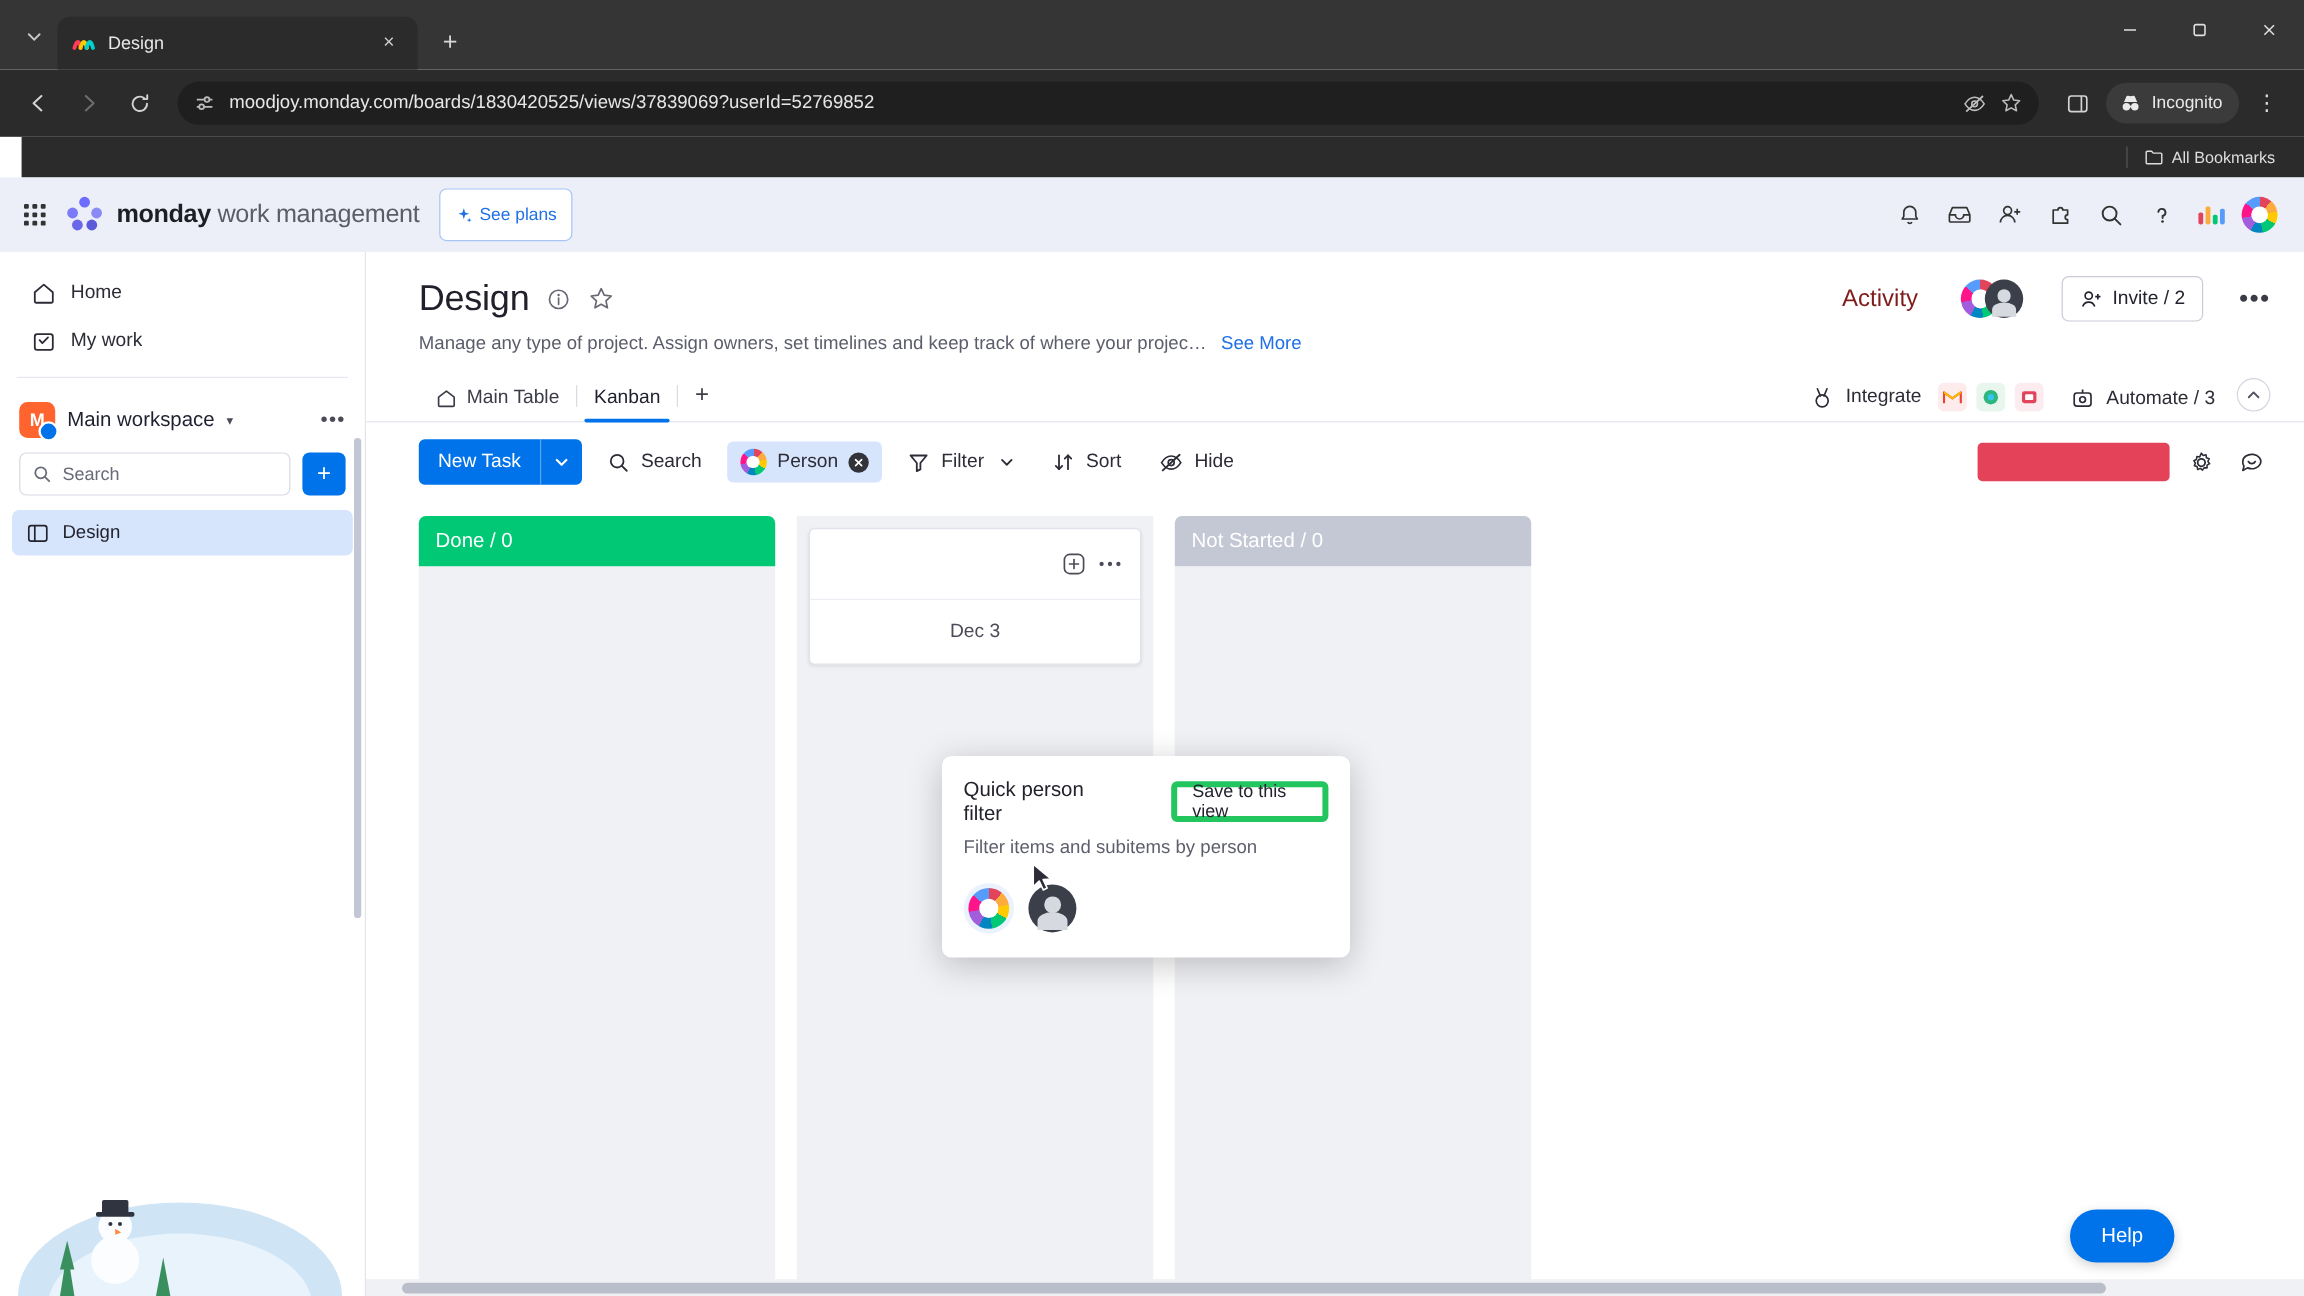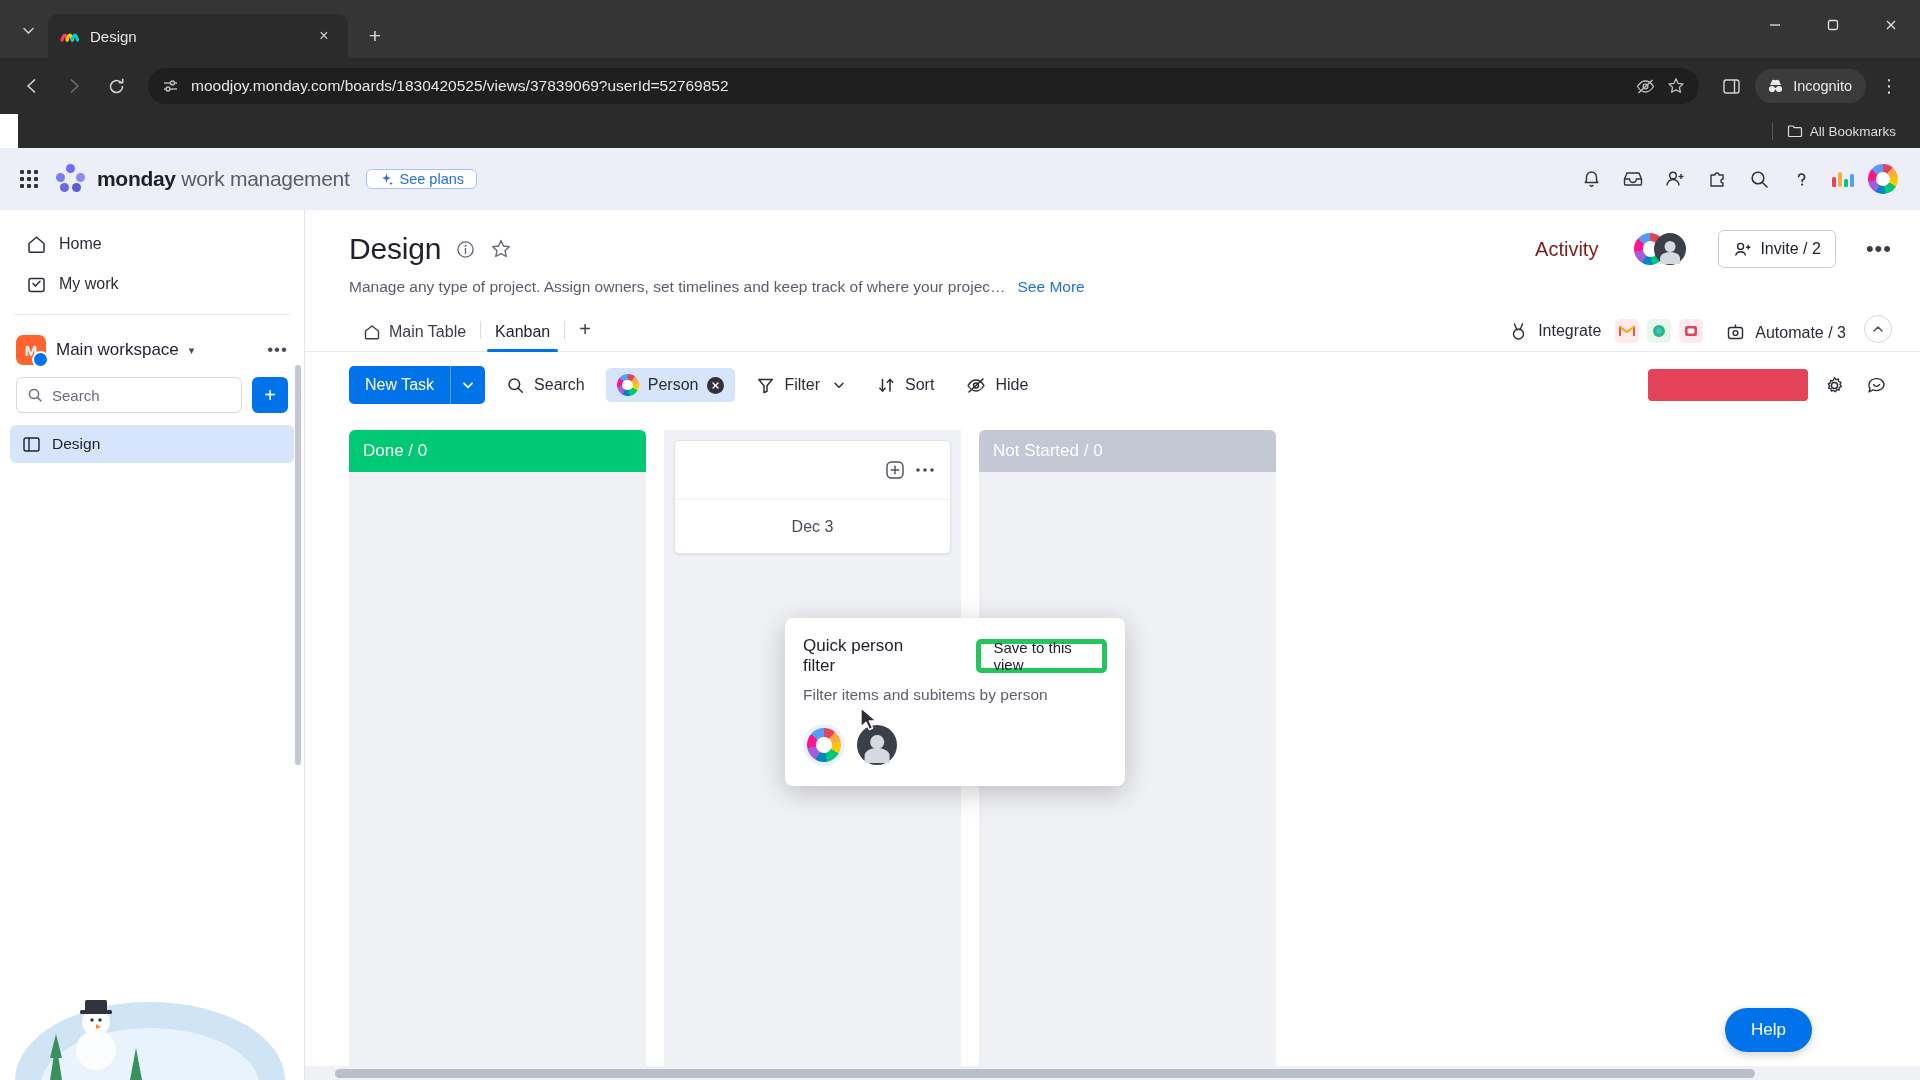--- a/index.html
+++ b/index.html
@@ -73,21 +73,21 @@
   }
   .grid-icon { display: grid; grid-template-columns: repeat(3, 4px); gap: 3px; flex:none; padding: 2px; }
   .grid-icon i { width: 4px; height: 4px; background: #333; border-radius: 1px; display: block; }
   .monday-logo { display: flex; align-items: center; gap: 11px; }
   .dots-logo { width: 30px; height: 30px; position: relative; flex: none; }
   .dots-logo span { position: absolute; border-radius: 50%; }
   .brand-text { font-size: 21px; letter-spacing: -0.3px; white-space: nowrap; text-align: center; }
   .brand-text b { font-weight: 700; color: #1e1f26; }
   .brand-text span { font-weight: 400; color: #5a5c68; }
   .see-plans {
-    height: 20px; border: 1px solid #a7c4f7; border-radius: 6px; background: #fff;
+    height: 44px; border: 1px solid #a7c4f7; border-radius: 6px; background: #fff;
     display: flex; align-items: center; gap: 6px; padding: 4px 12px; color: #1f6fe5;
     font-size: 14.5px; font-weight: 500; flex: none;
   }
   .hdr-spacer { flex: 1; }
   .hdr-icons { display: flex; align-items: center; gap: 8px; }
   .hdr-ic {
     width: 34px; height: 34px; border-radius: 6px; display: flex; align-items: center;
     justify-content: center; color: #333; flex: none;
   }
   .hdr-avatar { width: 30px; height: 30px; border-radius: 50%; flex: none; position: relative; }
@@ -221,21 +221,21 @@
     background: #fff; border: 1px solid #e1e3eb; border-radius: 5px; box-shadow: 0 1px 3px rgba(0,0,0,0.07);
     overflow: hidden;
   }
   .kcard-top { height: 58px; display: flex; align-items: center; justify-content: flex-end; gap: 8px; padding: 0 14px; }
   .kcard-ic { color: #4b4c58; display:flex; align-items:center; }
   .kcard-bot { height: 54px; border-top: 1px solid #eceef3; display: flex; align-items: center; justify-content: center; }
   .kcard-date { font-size: 16px; color: #4b4c58; }
 
   
   .popup {
-    position: absolute; left: 480px; top: 408px; width: 340px; background: #fff;
+    position: absolute; left: 480px; top: 420px; width: 340px; background: #fff;
     border-radius: 8px; box-shadow: 0 6px 28px rgba(0,0,0,0.22); padding: 18px 18px 20px 18px; z-index: 60;
   }
   .pop-row1 { display: flex; align-items: center; justify-content: space-between; gap: 12px; }
   .pop-title { font-size: 17px; color: #21222c; }
   .pop-save {
     height: 34px; border: 5px solid #22c55e; border-radius: 5px; background: #fff;
     padding: 0 12px; font-size: 15px; color: #22232e; display:flex; align-items:center;margin-left:44px;
   }
   .pop-sub { margin-top: 10px; font-size: 15.5px; color: #5d5f6c; }
   .pop-avs { margin-top: 20px; display: flex; align-items: center; gap: 12px; }

